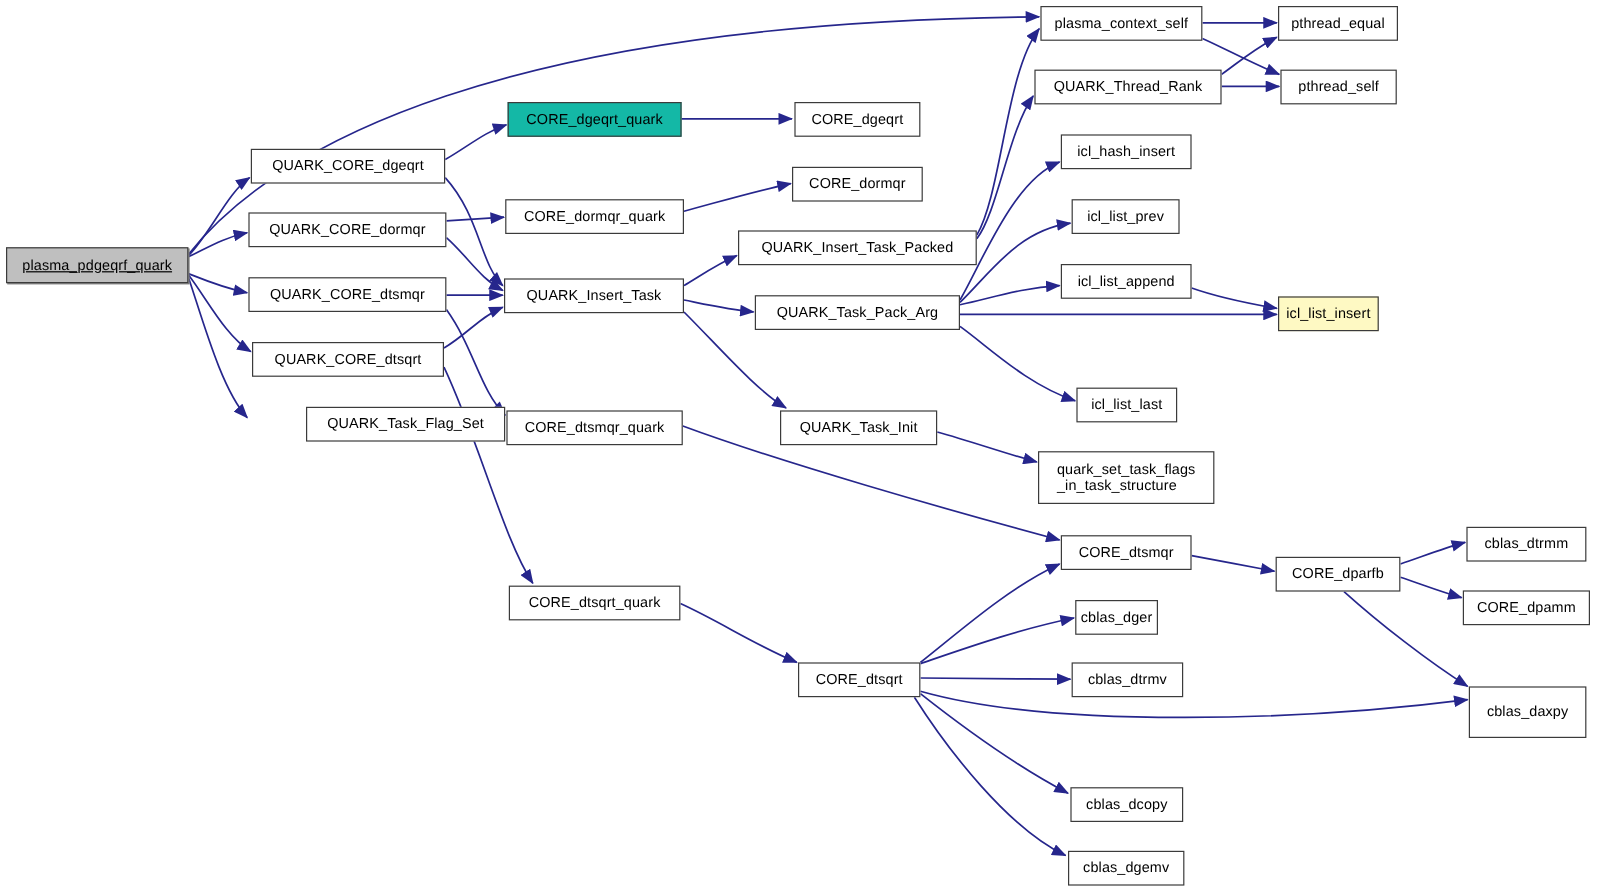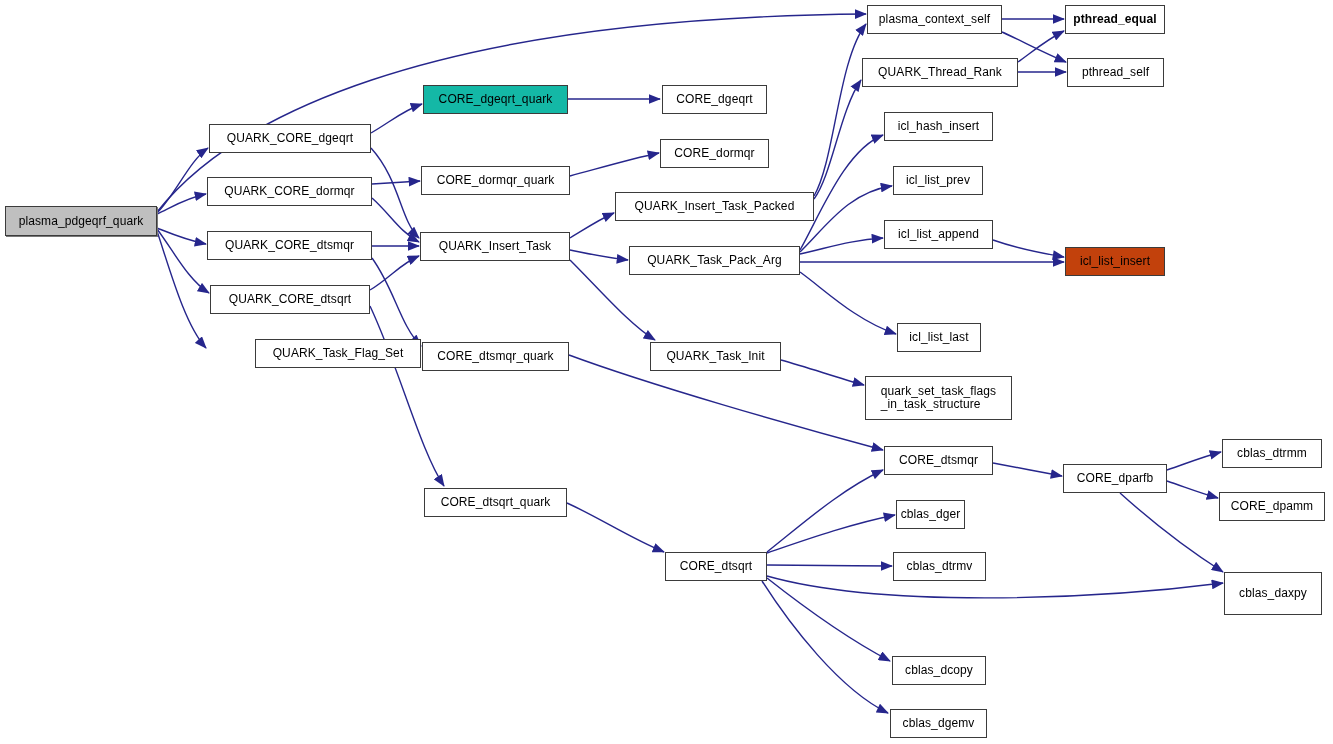--- a/index.html
+++ b/index.html
@@ -3,21 +3,21 @@
 <meta charset="utf-8">
 <style>
   html,body{margin:0;padding:0;background:#ffffff;}
   body{font-family:"Liberation Sans",sans-serif;}
   #canvas{position:relative;width:1333px;height:744px;background:#fff;overflow:hidden;}
   #edges{position:absolute;left:0;top:0;width:1333px;height:744px;}
   .node{position:absolute;box-sizing:border-box;border:1px solid #3b3b3b;
         background:#ffffff;display:flex;align-items:center;justify-content:center;
         font-size:12px;color:#000;line-height:1.08;text-align:left;
         white-space:pre-line;letter-spacing:0.1px;}
-  .node.root{background:#bfbfbf;border:1px solid #3b3b3b;box-shadow:1px 1px 0 #777;}
+  .node.root{background:#bfbfbf;border:1px solid #3b3b3b;box-shadow:1px 1px 0 #777;text-decoration:underline;}
 </style>
 </head>
 <body>
 
 <div id="canvas" style="background: rgb(255, 255, 255);">
   <svg id="edges" viewBox="0 0 1333 744" xmlns="http://www.w3.org/2000/svg">
     <defs>
       <marker id="arrow" viewBox="0 0 10 8" refX="9.2" refY="4" markerWidth="9" markerHeight="7" orient="auto-start-reverse">
         <path d="M0,0 L10,4 L0,8 z" fill="#26268c"></path>
       </marker>
@@ -93,21 +93,21 @@
       <div class="node" style="left: 893px; top: 166px; width: 90px; height: 29px; border-color: rgb(59, 59, 59); background: rgb(255, 255, 255); color: rgb(0, 0, 0);">icl_list_prev</div>
       <div class="node" style="left: 884px; top: 220px; width: 109px; height: 29px; border-color: rgb(59, 59, 59); background: rgb(255, 255, 255); color: rgb(0, 0, 0);">icl_list_append</div>
       <div class="node" style="left: 897px; top: 323px; width: 84px; height: 29px; border-color: rgb(59, 59, 59); background: rgb(255, 255, 255); color: rgb(0, 0, 0);">icl_list_last</div>
       <div class="node" style="left: 865px; top: 376px; width: 147px; height: 44px; border-color: rgb(59, 59, 59); background: rgb(255, 255, 255); color: rgb(0, 0, 0);">quark_set_task_flags
 _in_task_structure</div>
       <div class="node" style="left: 884px; top: 446px; width: 109px; height: 29px; border-color: rgb(59, 59, 59); background: rgb(255, 255, 255); color: rgb(0, 0, 0);">CORE_dtsmqr</div>
       <div class="node" style="left: 896px; top: 500px; width: 69px; height: 29px; border-color: rgb(59, 59, 59); background: rgb(255, 255, 255); color: rgb(0, 0, 0);">cblas_dger</div>
       <div class="node" style="left: 893px; top: 552px; width: 93px; height: 29px; border-color: rgb(59, 59, 59); background: rgb(255, 255, 255); color: rgb(0, 0, 0);">cblas_dtrmv</div>
       <div class="node" style="left: 892px; top: 656px; width: 94px; height: 29px; border-color: rgb(59, 59, 59); background: rgb(255, 255, 255); color: rgb(0, 0, 0);">cblas_dcopy</div>
       <div class="node" style="left: 890px; top: 709px; width: 97px; height: 29px; border-color: rgb(59, 59, 59); background: rgb(255, 255, 255); color: rgb(0, 0, 0);">cblas_dgemv</div>
-      <div class="node" style="left: 1065px; top: 5px; width: 100px; height: 29px; border-color: rgb(59, 59, 59); background: rgb(255, 255, 255); color: rgb(0, 0, 0); font-weight: bold;">pthread_equal</div>
+      <div class="node" style="left: 1065px; top: 5px; width: 100px; height: 29px; border-color: rgb(59, 59, 59); background: rgb(255, 255, 255); color: rgb(0, 0, 0);">pthread_equal</div>
       <div class="node" style="left: 1067px; top: 58px; width: 97px; height: 29px; border-color: rgb(59, 59, 59); background: rgb(255, 255, 255); color: rgb(0, 0, 0);">pthread_self</div>
-      <div class="node" style="left: 1065px; top: 247px; width: 100px; height: 29px; border-color: rgb(59, 59, 59); background: #c2410c; color: rgb(0, 0, 0);">icl_list_insert</div>
+      <div class="node" style="left: 1065px; top: 247px; width: 84px; height: 29px; border-color: rgb(59, 59, 59); background: #fef9c3; color: rgb(0, 0, 0);">icl_list_insert</div>
       <div class="node" style="left: 1063px; top: 464px; width: 104px; height: 29px; border-color: rgb(59, 59, 59); background: rgb(255, 255, 255); color: rgb(0, 0, 0);">CORE_dparfb</div>
       <div class="node" style="left: 1222px; top: 439px; width: 100px; height: 29px; border-color: rgb(59, 59, 59); background: rgb(255, 255, 255); color: rgb(0, 0, 0);">cblas_dtrmm</div>
       <div class="node" style="left: 1219px; top: 492px; width: 106px; height: 29px; border-color: rgb(59, 59, 59); background: rgb(255, 255, 255); color: rgb(0, 0, 0);">CORE_dpamm</div>
       <div class="node" style="left: 1224px; top: 572px; width: 98px; height: 43px; border-color: rgb(59, 59, 59); background: rgb(255, 255, 255); color: rgb(0, 0, 0);">cblas_daxpy</div>
     </div>
 </div>
 
 </body></html>

